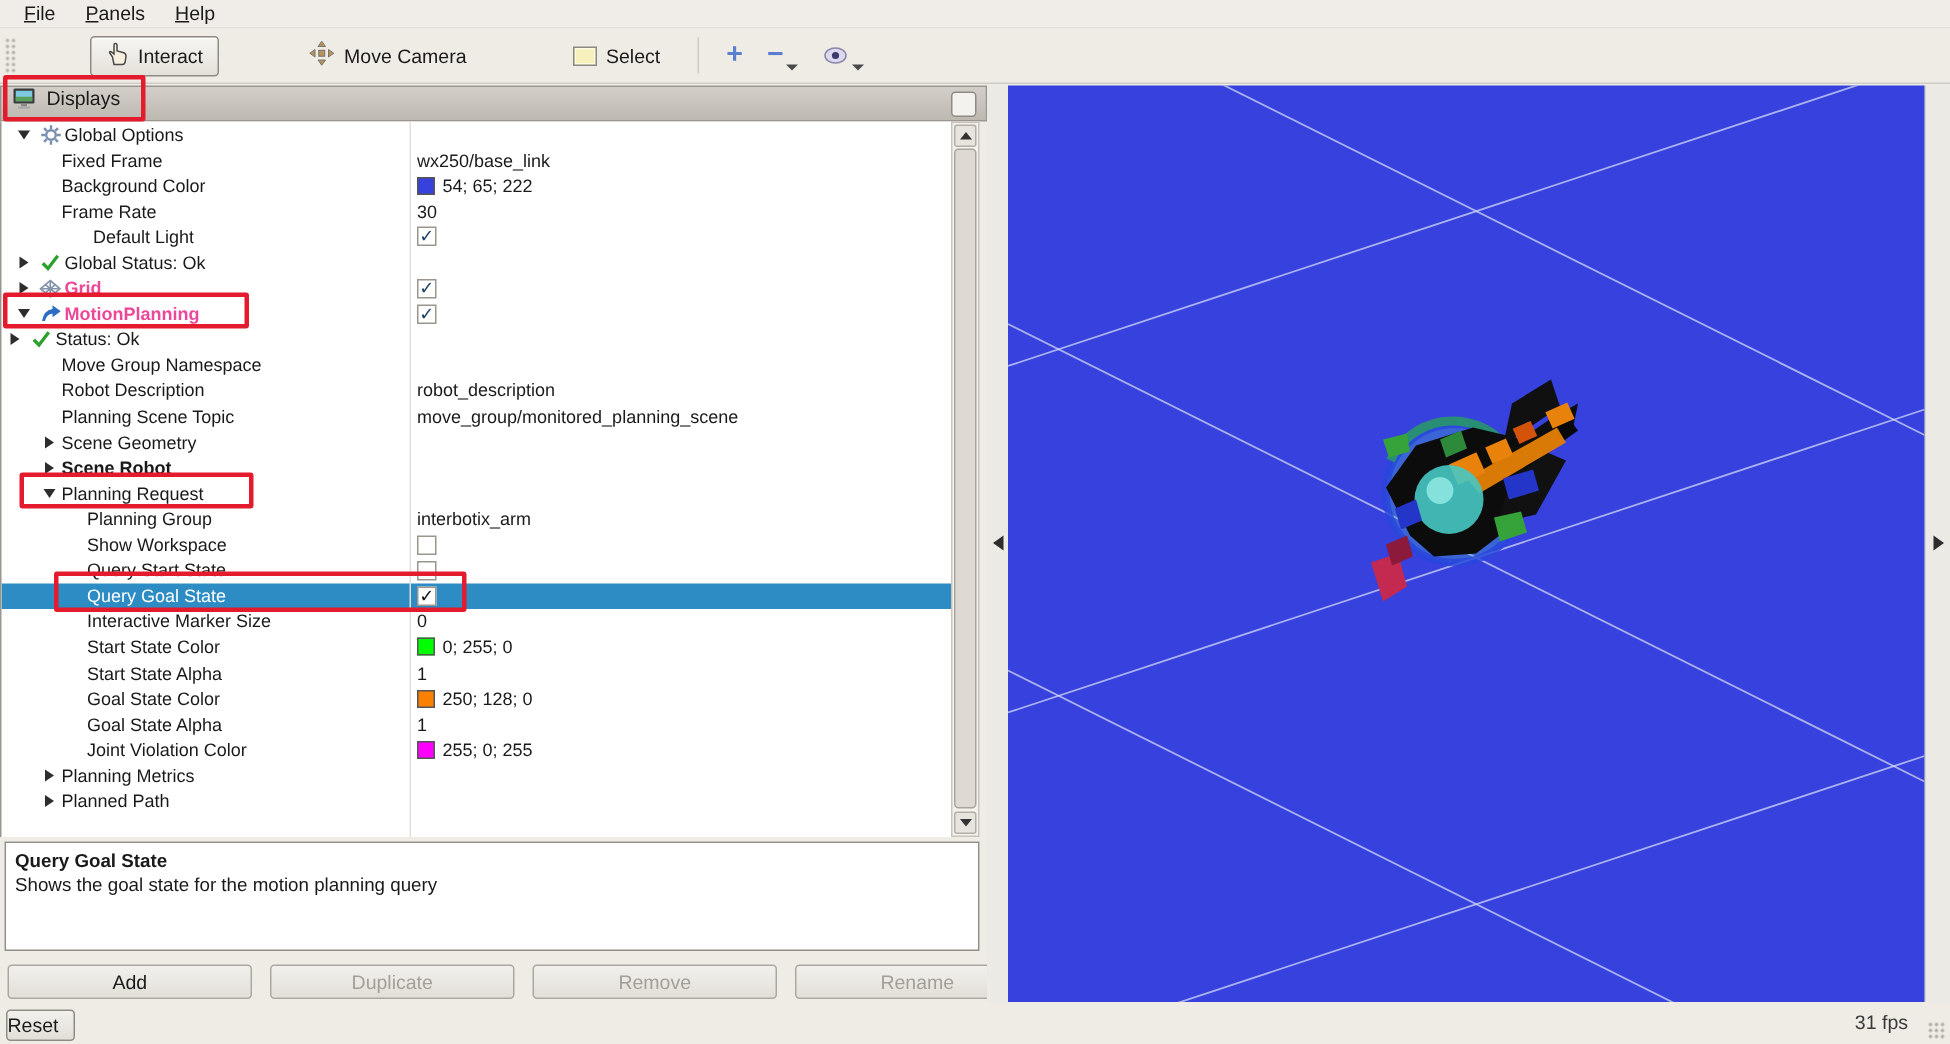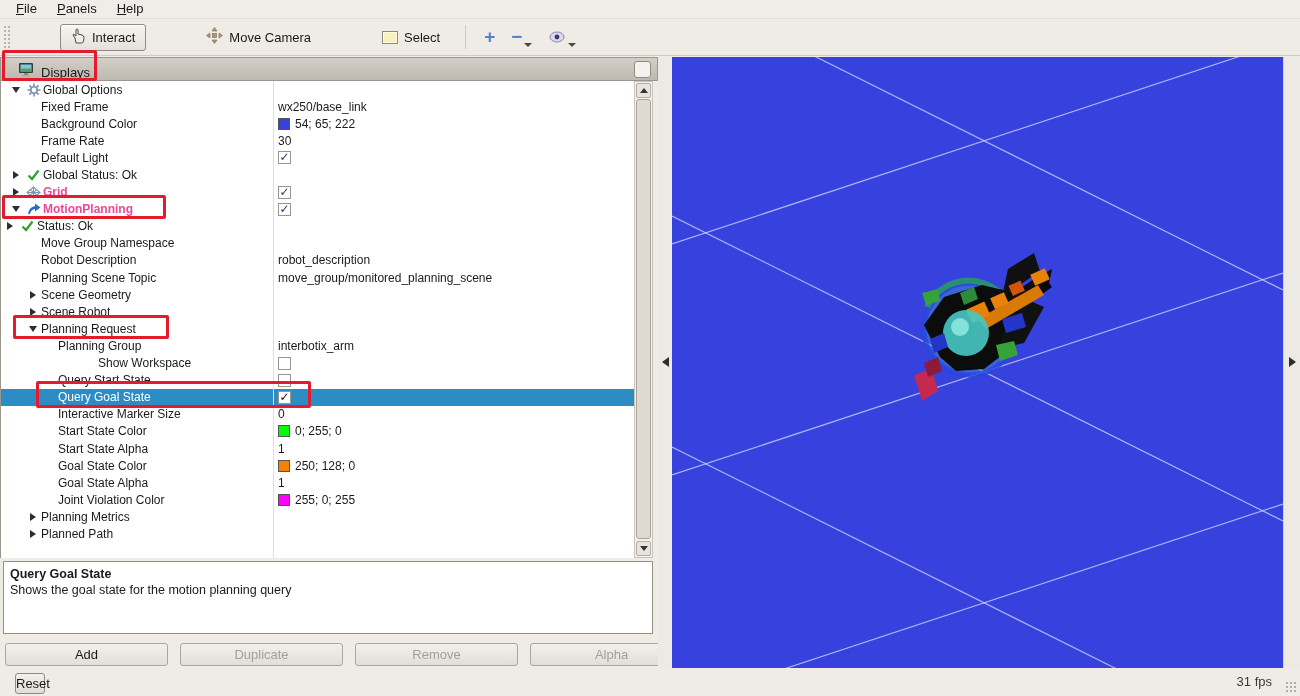--- a/index.html
+++ b/index.html
@@ -28,21 +28,21 @@
   .tb-plus, .tb-minus { color:#5b7fce; font-size:19px; font-weight:bold; line-height:20px; }
   .dd-arrow { width:0; height:0; border-left:4px solid transparent; border-right:4px solid transparent;
               border-top:4px solid #4a4a4a; margin:16px 0 0 2px; }
   .select-icon { width:16px; height:13px; background:#f7f1bd; border:1px solid #8a8a82;
                  box-shadow:inset 0 0 0 1px #fffbe2; }
 
   
   .displays-panel { position:absolute; left:0; top:57px; width:658px; height:611px; background:#efece6; }
   .panel-header { position:absolute; left:0; top:0; width:658px; height:24px;
                   background:linear-gradient(#d3cfc8,#bdb9b1); border:1px solid #9a968d;
-                  display:flex; align-items:flex-end; padding-left:17px; gap:7px; font-size:13px; }
+                  display:flex; align-items:flex-start; padding-left:7px; gap:7px; font-size:13px; }
   .panel-float-btn { position:absolute; right:6px; top:3px; width:17px; height:17px; background:#f4f2ee;
                      border:1px solid #8f8b83; border-radius:3px; }
   .tree { position:absolute; left:0; top:24px; width:634px; height:477px; background:#ffffff;
           border-left:1px solid #9a968d; overflow:hidden; }
   .col-divider { position:absolute; left:273px; top:24px; width:1px; height:477px; background:#e2dfda; z-index:5; }
   .trow { position:relative; height:17.1px; display:flex; align-items:center; width:634px; }
   .trow.selected { background:#2d8cc3; color:#ffffff; }
   .tlabel { display:flex; align-items:center; white-space:nowrap; overflow:hidden; }
   .arrow-slot { width:17px; display:flex; justify-content:center; align-items:center; flex:none; }
   .arr-right { width:0; height:0; border-top:4px solid transparent; border-bottom:4px solid transparent;
@@ -89,21 +89,21 @@
                    border-right:7px solid #2d2d2d; }
   .collapse-right { position:absolute; top:300px; left:5px; width:0; height:0;
                     border-top:5px solid transparent; border-bottom:5px solid transparent;
                     border-left:7px solid #2d2d2d; }
 
   
   .viewport { position:absolute; left:672px; top:57px; width:611px; height:611px; background:#3641de; }
 
   
   .statusbar { position:absolute; left:0; top:668px; width:1300px; height:28px; background:#efece6; }
-  .reset-btn { position:absolute; left:15px; top:5px; width:30px; height:21px;
+  .reset-btn { position:absolute; left:4px; top:5px; width:46px; height:21px;
                background:linear-gradient(#f2f0ec,#e2dfd8); border:1px solid #8f8b83; border-radius:3px;
                font-size:13px; text-align:left; line-height:19px; }
   .fps { position:absolute; right:28px; top:6px; font-size:13px; color:#3a3a3a; }
   .resize-grip { position:absolute; right:3px; bottom:3px; width:12px; height:12px;
                  background-image:radial-gradient(circle,#b1ada5 1px,transparent 1.2px);
                  background-size:4px 4px; }
 
   
   .anno { position:absolute; border:3px solid #e31b2c; border-radius:2px; pointer-events:none; z-index:50; }
   .anno-displays { left:2px; top:50px; width:95px; height:31px; }
@@ -226,21 +226,21 @@
       <div class="trow">
         <div class="tlabel" style="padding-left: 23px;">
           <span class="arrow-slot"></span>
           <span class="tname">Frame Rate</span>
         </div>
         <div class="tvalue">
           <span>30</span>
         </div>
       </div>
       <div class="trow">
-        <div class="tlabel" style="padding-left: 23px;">
+        <div class="tlabel" style="padding-left: 23px; margin-left: 21px;">
           <span class="arrow-slot"></span>
           <span class="tname">Default Light</span>
         </div>
         <div class="tvalue">
           <span class="cbox checked">✓</span>
         </div>
       </div>
       <div class="trow">
         <div class="tlabel" style="padding-left: 6px;">
           <span class="arrow-slot">
@@ -328,21 +328,21 @@
       </div>
       <div class="trow">
         <div class="tlabel" style="padding-left: 23px;">
           <span class="arrow-slot">
             <span class="arr-right"></span>
           </span>
           <span class="tname">Scene Geometry</span>
         </div>
       </div>
       <div class="trow">
-        <div class="tlabel" style="padding-left: 23px;">
+        <div class="tlabel" style="padding-left: 23px; font-weight: bold;">
           <span class="arrow-slot">
             <span class="arr-right"></span>
           </span>
           <span class="tname">Scene Robot</span>
         </div>
       </div>
       <div class="trow">
         <div class="tlabel" style="padding-left: 23px;">
           <span class="arrow-slot">
             <span class="arr-down"></span>
@@ -353,21 +353,21 @@
       <div class="trow">
         <div class="tlabel" style="padding-left: 40px;">
           <span class="arrow-slot"></span>
           <span class="tname">Planning Group</span>
         </div>
         <div class="tvalue">
           <span>interbotix_arm</span>
         </div>
       </div>
       <div class="trow">
-        <div class="tlabel" style="padding-left: 40px; margin-left: 40px;">
+        <div class="tlabel" style="padding-left: 40px;">
           <span class="arrow-slot"></span>
           <span class="tname">Show Workspace</span>
         </div>
         <div class="tvalue">
           <span class="cbox"></span>
         </div>
       </div>
       <div class="trow">
         <div class="tlabel" style="padding-left: 40px;">
           <span class="arrow-slot"></span>
@@ -474,21 +474,21 @@
 
   <div class="desc-box">
     <div class="desc-title">Query Goal State</div>
     <div>Shows the goal state for the motion planning query</div>
   </div>
 
   <div class="btn-row">
     <div class="pbtn">Add</div>
     <div class="pbtn disabled">Duplicate</div>
     <div class="pbtn disabled">Remove</div>
-    <div class="pbtn disabled">Alpha</div>
+    <div class="pbtn disabled">Rename</div>
   </div>
 </div>
 
 <div class="splitter-left">
   <span class="collapse-left"></span>
 </div>
 <div class="splitter-right">
   <span class="collapse-right"></span>
 </div>
 

